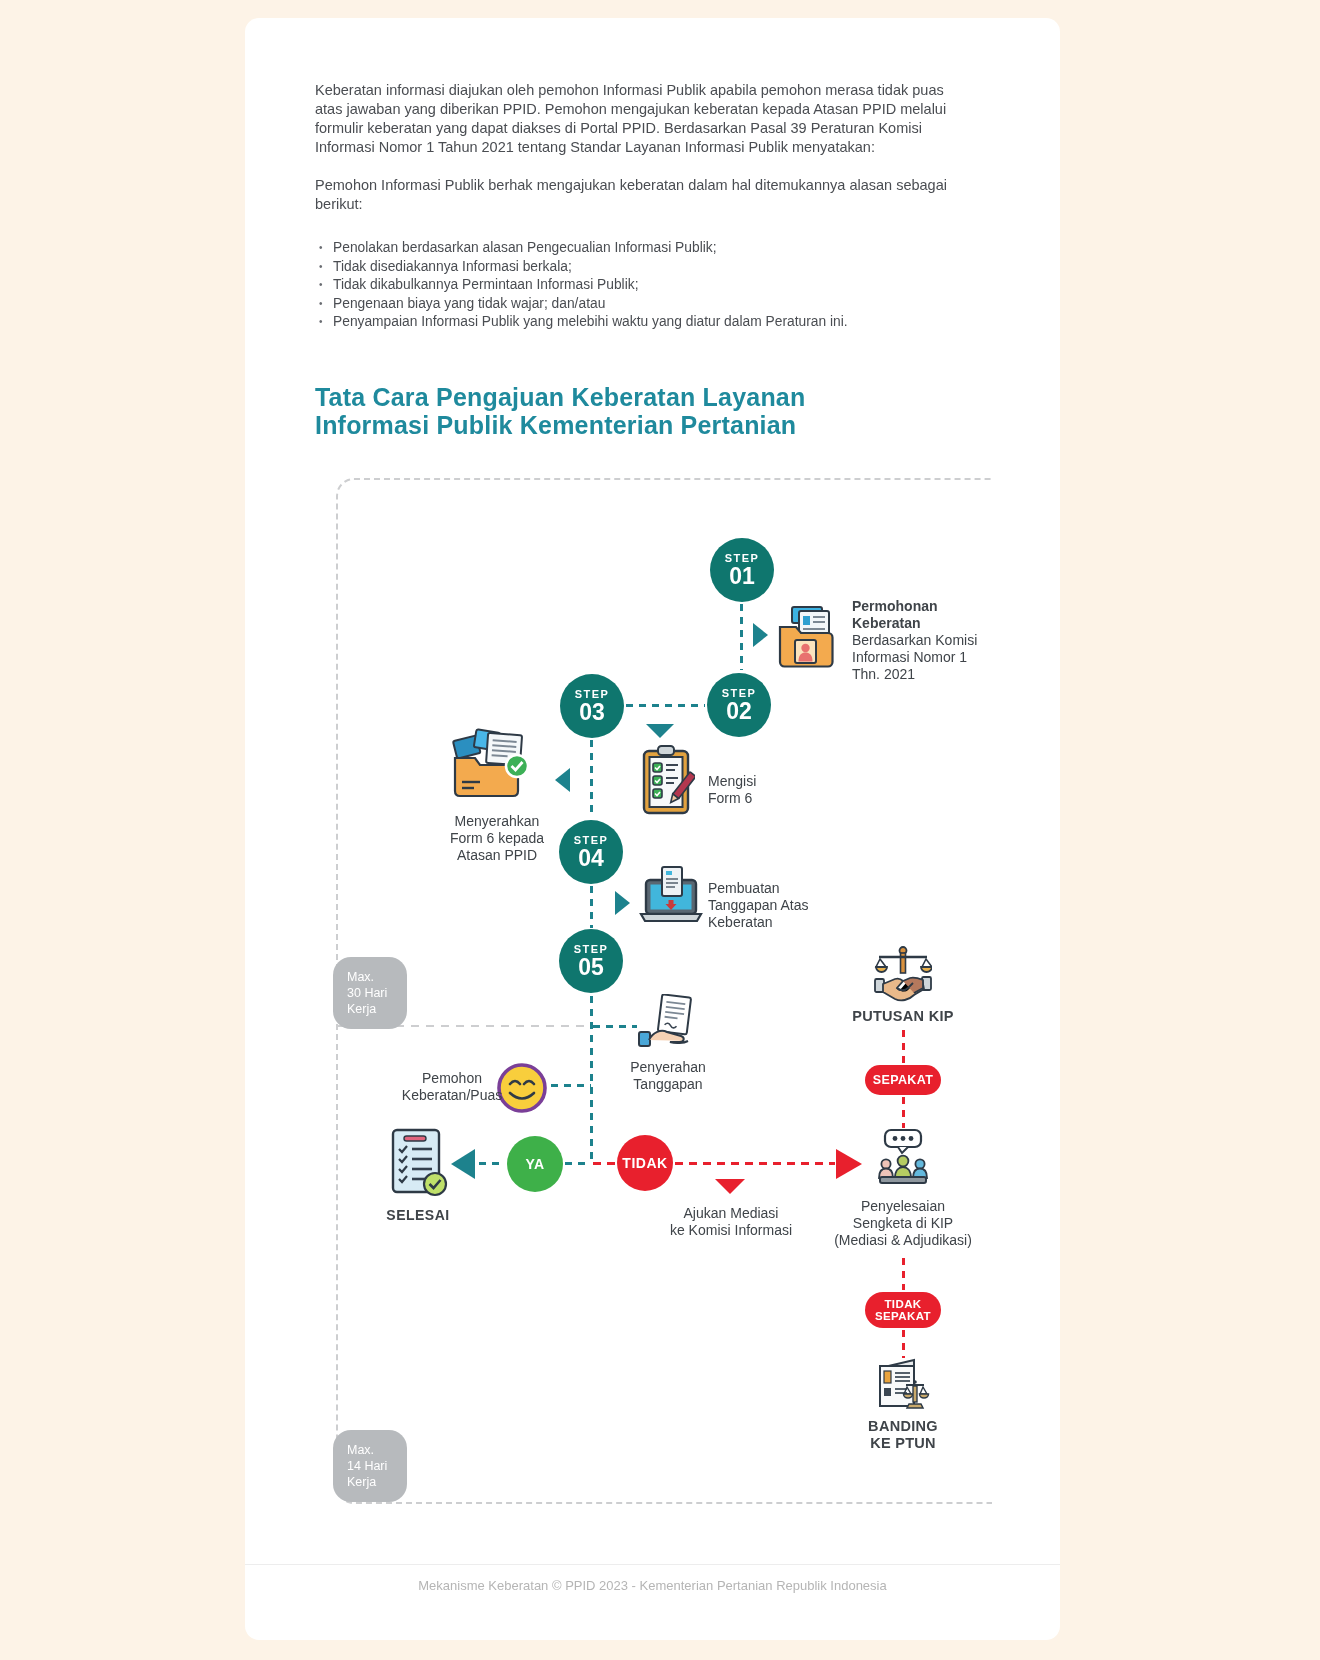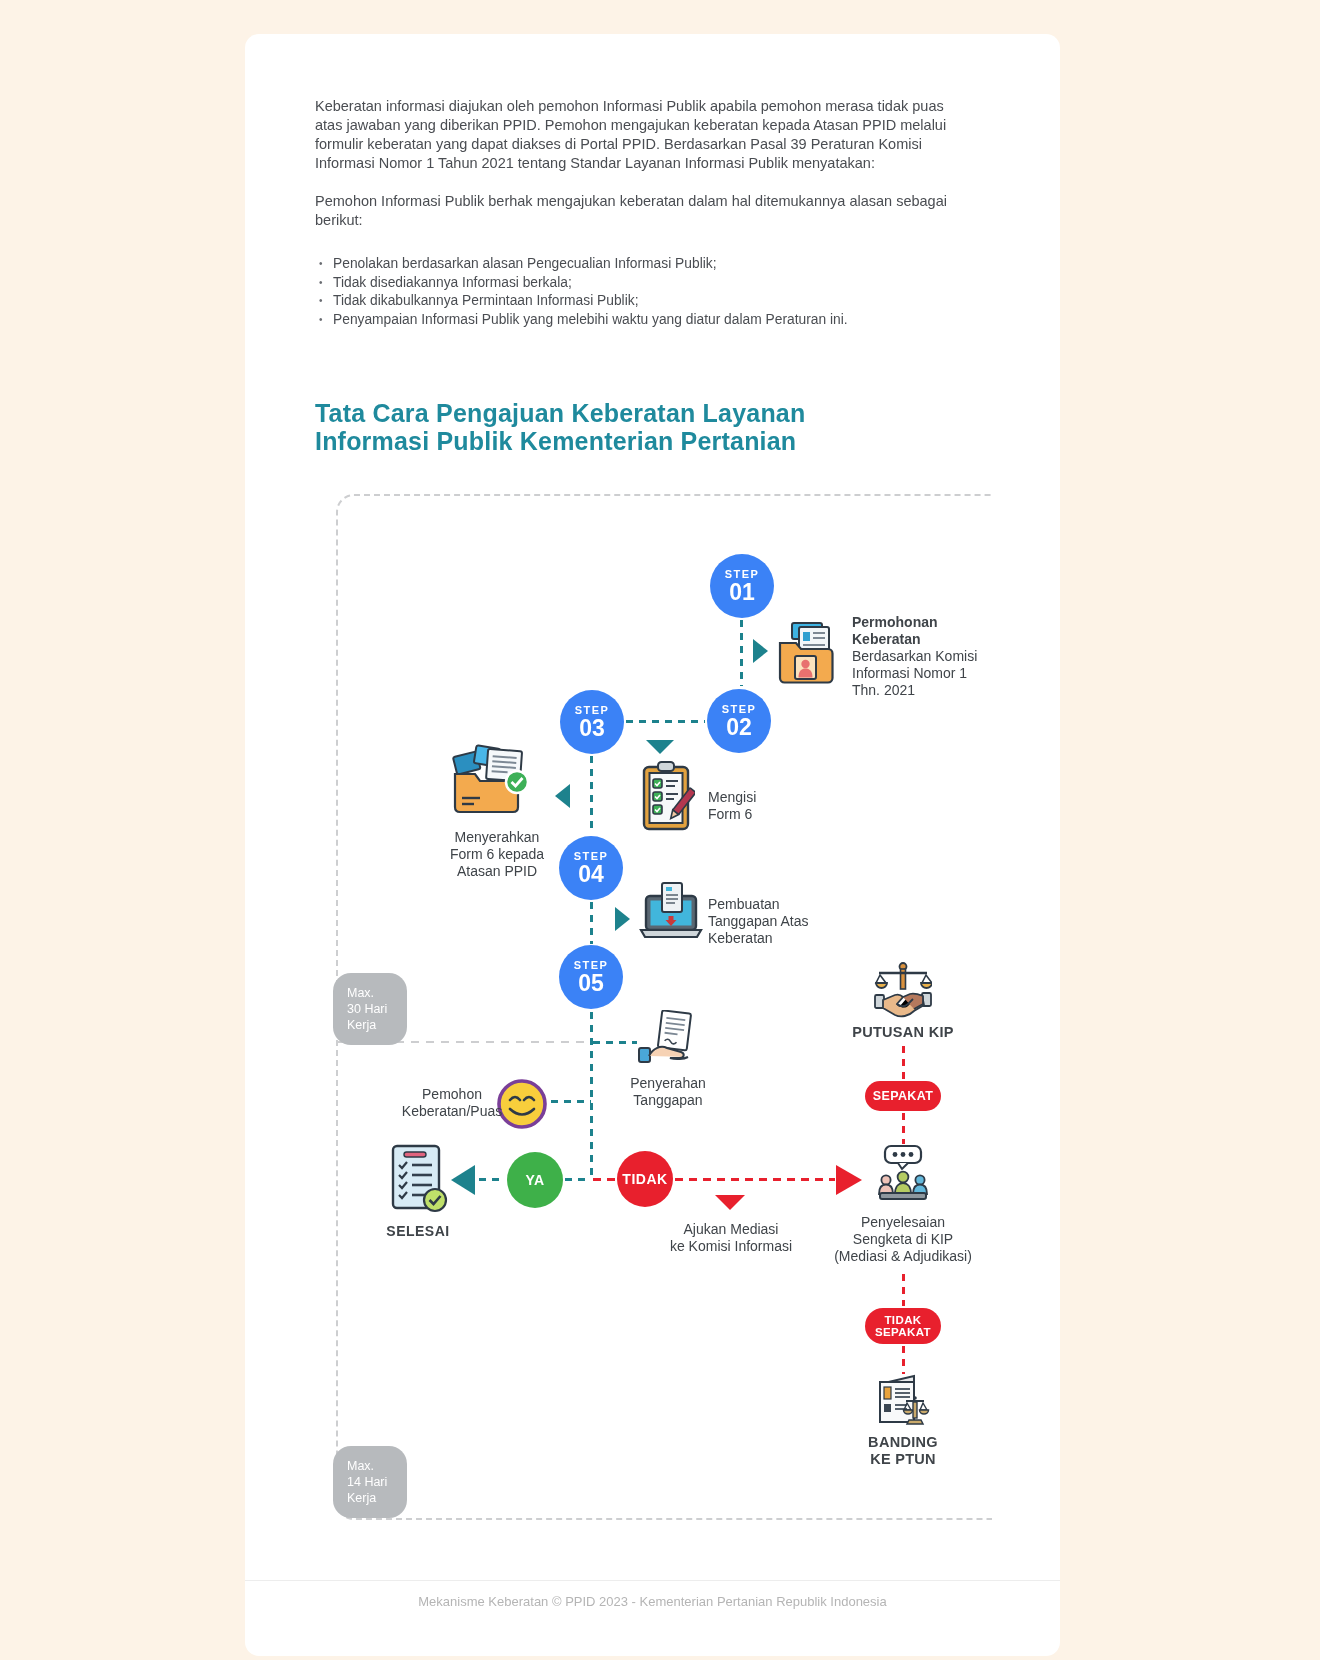--- a/index.html
+++ b/index.html
@@ -3,21 +3,21 @@
 <meta charset="utf-8">
 <style>
   html,body{margin:0;padding:0;}
   body{
     width:1320px;height:1660px;position:relative;
     background:#fdf3e7;
     font-family:"Liberation Sans","DejaVu Sans",sans-serif;
     color:#46494d;
   }
   .card{
-    position:absolute;left:245px;top:34px;width:815px;height:1622px;
+    position:absolute;left:245px;top:18px;width:815px;height:1622px;
     background:#ffffff;border-radius:14px;overflow:hidden;
   }
   .abs{position:absolute;}
   [data-bind]{white-space:pre-line;}
 
   
   .para{left:70px;width:632px;font-size:14.5px;line-height:19px;color:#4a4d52;}
   .bullets{left:74px;width:628px;margin:0;padding:0;list-style:none;font-size:13.8px;line-height:18.6px;color:#4a4d52;}
   .bullets li{padding-left:14px;position:relative;}
   .bullets li::before{content:"•";position:absolute;left:0;top:0;font-size:10px;line-height:18.6px;color:#6a6d72;}
@@ -35,21 +35,21 @@
   }
   .dash-h{height:3px;}
   .dash-v{width:3px;}
   .dash-h.teal{background:repeating-linear-gradient(90deg,#1d828d 0 7px,transparent 7px 13px);}
   .dash-v.teal{background:repeating-linear-gradient(180deg,#1d828d 0 7px,transparent 7px 13px);}
   .dash-h.red{background:repeating-linear-gradient(90deg,#e8202d 0 8px,transparent 8px 14px);}
   .dash-v.red{background:repeating-linear-gradient(180deg,#e8202d 0 7px,transparent 7px 13px);}
   .dash-h.gray{background:repeating-linear-gradient(90deg,#cdced0 0 8px,transparent 8px 15px);height:2px;}
 
   .step{
-    width:64px;height:64px;border-radius:50%;background:#3b82f6;color:#fff;
+    width:64px;height:64px;border-radius:50%;background:#0f766e;color:#fff;
     display:flex;flex-direction:column;align-items:center;justify-content:center;
   }
   .step .s-l{font-size:11px;font-weight:700;letter-spacing:1.5px;line-height:11px;}
   .step .s-n{font-size:23px;font-weight:800;line-height:23px;margin-top:1px;}
 
   .tri{width:0;height:0;}
   .tri.right{border-top:12px solid transparent;border-bottom:12px solid transparent;border-left:15px solid #1d828d;}
   .tri.left{border-top:12px solid transparent;border-bottom:12px solid transparent;border-right:15px solid #1d828d;}
   .tri.down{border-left:14px solid transparent;border-right:14px solid transparent;border-top:14px solid #1d828d;}
   .tri.left-big{border-top:15px solid transparent;border-bottom:15px solid transparent;border-right:24px solid #1d828d;}
@@ -83,20 +83,21 @@
 <body>
 
 <div class="card">
 
   <div class="abs para" style="top:63px;" data-bind="intro.p1">Keberatan informasi diajukan oleh pemohon Informasi Publik apabila pemohon merasa tidak puas atas jawaban yang diberikan PPID. Pemohon mengajukan keberatan kepada Atasan PPID melalui formulir keberatan yang dapat diakses di Portal PPID. Berdasarkan Pasal 39 Peraturan Komisi Informasi Nomor 1 Tahun 2021 tentang Standar Layanan Informasi Publik menyatakan:</div>
   <div class="abs para" style="top:158px;" data-bind="intro.p2">Pemohon Informasi Publik berhak mengajukan keberatan dalam hal ditemukannya alasan sebagai berikut:</div>
   <ul class="abs bullets" style="top:221px;">
     <li data-bind="intro.bullets.0">Penolakan berdasarkan alasan Pengecualian Informasi Publik;</li>
     <li data-bind="intro.bullets.1">Tidak disediakannya Informasi berkala;</li>
     <li data-bind="intro.bullets.4">Tidak dikabulkannya Permintaan Informasi Publik;</li>
+    <li data-bind="intro.bullets.5">Pengenaan biaya yang tidak wajar; dan/atau</li>
     <li data-bind="intro.bullets.6">Penyampaian Informasi Publik yang melebihi waktu yang diatur dalam Peraturan ini.</li>
   </ul>
   <div class="abs heading" style="top:365px;" data-bind="heading">Tata Cara Pengajuan Keberatan Layanan
 Informasi Publik Kementerian Pertanian</div>
 
   <div class="abs flow-rect"></div>
   <div class="abs dash-h gray" style="left:91px;top:1007px;width:257px;"></div>
 
   <div class="abs gray-box" style="left:88px;top:939px;" data-bind="flow.max30">Max.
 30 Hari

